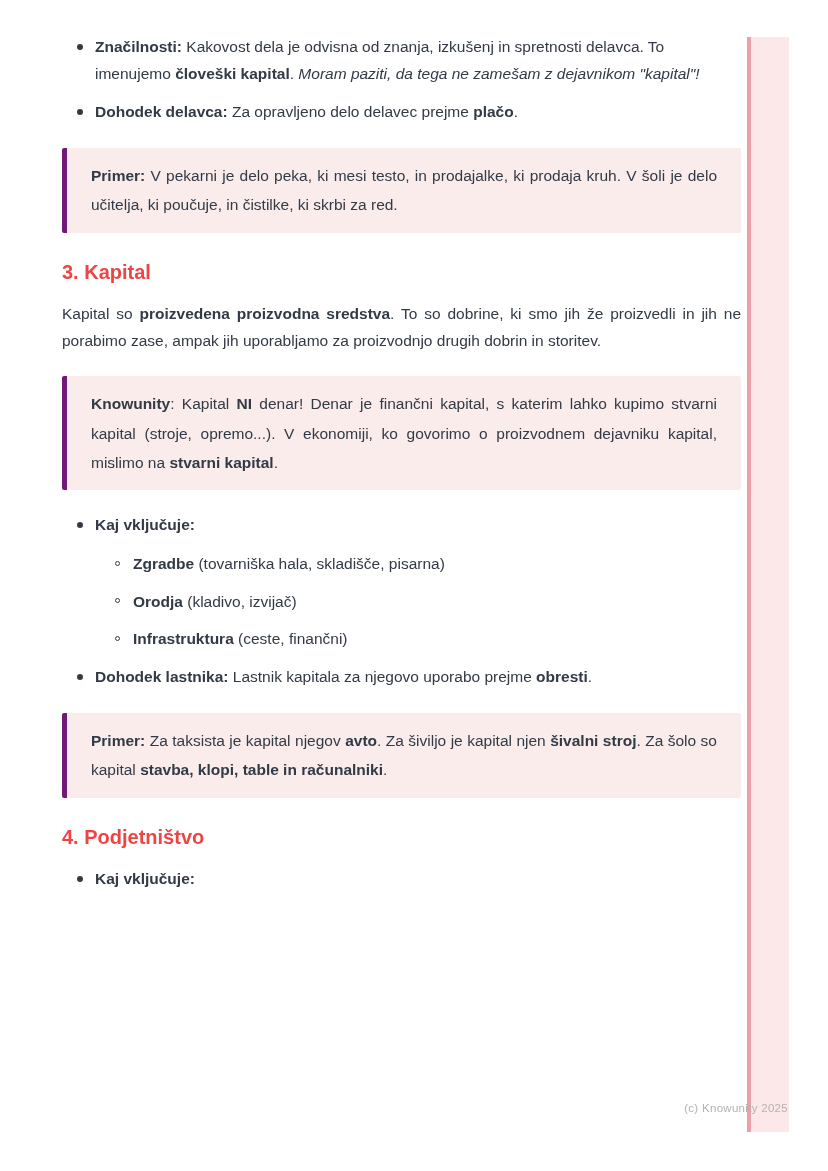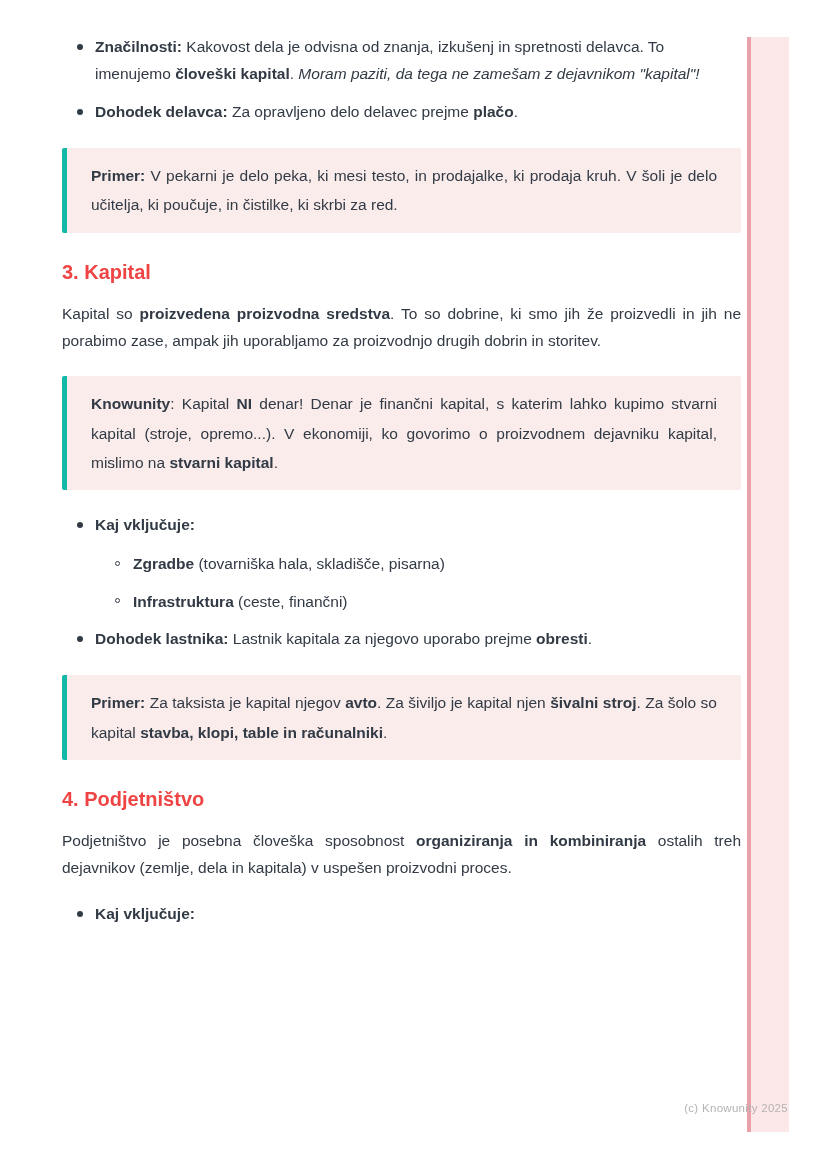--- a/index.html
+++ b/index.html
@@ -43,21 +43,21 @@
     background: #323a45;
   }
   .li.l2 .marker {
     left: 53px; top: 9.5px;
     width: 5px; height: 5px;
     background: transparent;
     border: 1.6px solid #323a45;
   }
   .callout {
     background: #f9eceb;
-    border-left: 5px solid #14b8a6;
+    border-left: 5px solid #701a75;
     border-radius: 2px;
     margin: 22px 0;
     padding: 13px 24px;
   }
   .callout p {
     text-align: justify;
     line-height: 1.9;
   }
   .b { font-weight: 700; }
   .i { font-style: italic; }
@@ -89,25 +89,25 @@
     <div class="callout">
       <p><span class="b">Primer:</span><span> V pekarni je delo peka, ki mesi testo, in prodajalke, ki prodaja kruh. V šoli je delo učitelja, ki poučuje, in čistilke, ki skrbi za red.</span></p>
     </div>
     <h2 class="heading">3. Kapital</h2>
     <p class="para"><span>Kapital so </span><span class="b">proizvedena proizvodna sredstva</span><span>. To so dobrine, ki smo jih že proizvedli in jih ne porabimo zase, ampak jih uporabljamo za proizvodnjo drugih dobrin in storitev.</span></p>
     <div class="callout">
       <p><span class="b">Knowunity</span><span>: Kapital </span><span class="b">NI</span><span> denar! Denar je finančni kapital, s katerim lahko kupimo stvarni kapital (stroje, opremo...). V ekonomiji, ko govorimo o proizvodnem dejavniku kapital, mislimo na </span><span class="b">stvarni kapital</span><span>.</span></p>
     </div>
     <div class="li l1"><span class="marker"></span><span class="b">Kaj vključuje:</span></div>
     <div class="li l2"><span class="marker"></span><span class="b">Zgradbe</span><span> (tovarniška hala, skladišče, pisarna)</span></div>
+    <div class="li l2"><span class="marker"></span><span class="b">Orodja</span><span> (kladivo, izvijač)</span></div>
     <div class="li l2"><span class="marker"></span><span class="b">Infrastruktura</span><span> (ceste, finančni)</span></div>
     <div class="li l1"><span class="marker"></span><span class="b">Dohodek lastnika:</span><span> Lastnik kapitala za njegovo uporabo prejme </span><span class="b">obresti</span><span>.</span></div>
     <div class="callout">
       <p><span class="b">Primer:</span><span> Za taksista je kapital njegov </span><span class="b">avto</span><span>. Za šiviljo je kapital njen </span><span class="b">šivalni stroj</span><span>. Za šolo so kapital </span><span class="b">stavba, klopi, table in računalniki</span><span>.</span></p>
     </div>
     <h2 class="heading">4. Podjetništvo</h2>
-    <p class="para"><span>Podjetništvo je posebna človeška sposobnost </span><span class="b">organiziranja in kombiniranja</span><span> ostalih treh dejavnikov (zemlje, dela in kapitala) v uspešen proizvodni proces.</span></p>
     <div class="li l1"><span class="marker"></span><span class="b">Kaj vključuje:</span></div>
   </div>
 
 <div class="edge-stripe"></div>
 
 <div class="copyright">(c) Knowunity 2025</div>
 
 </body></html>

